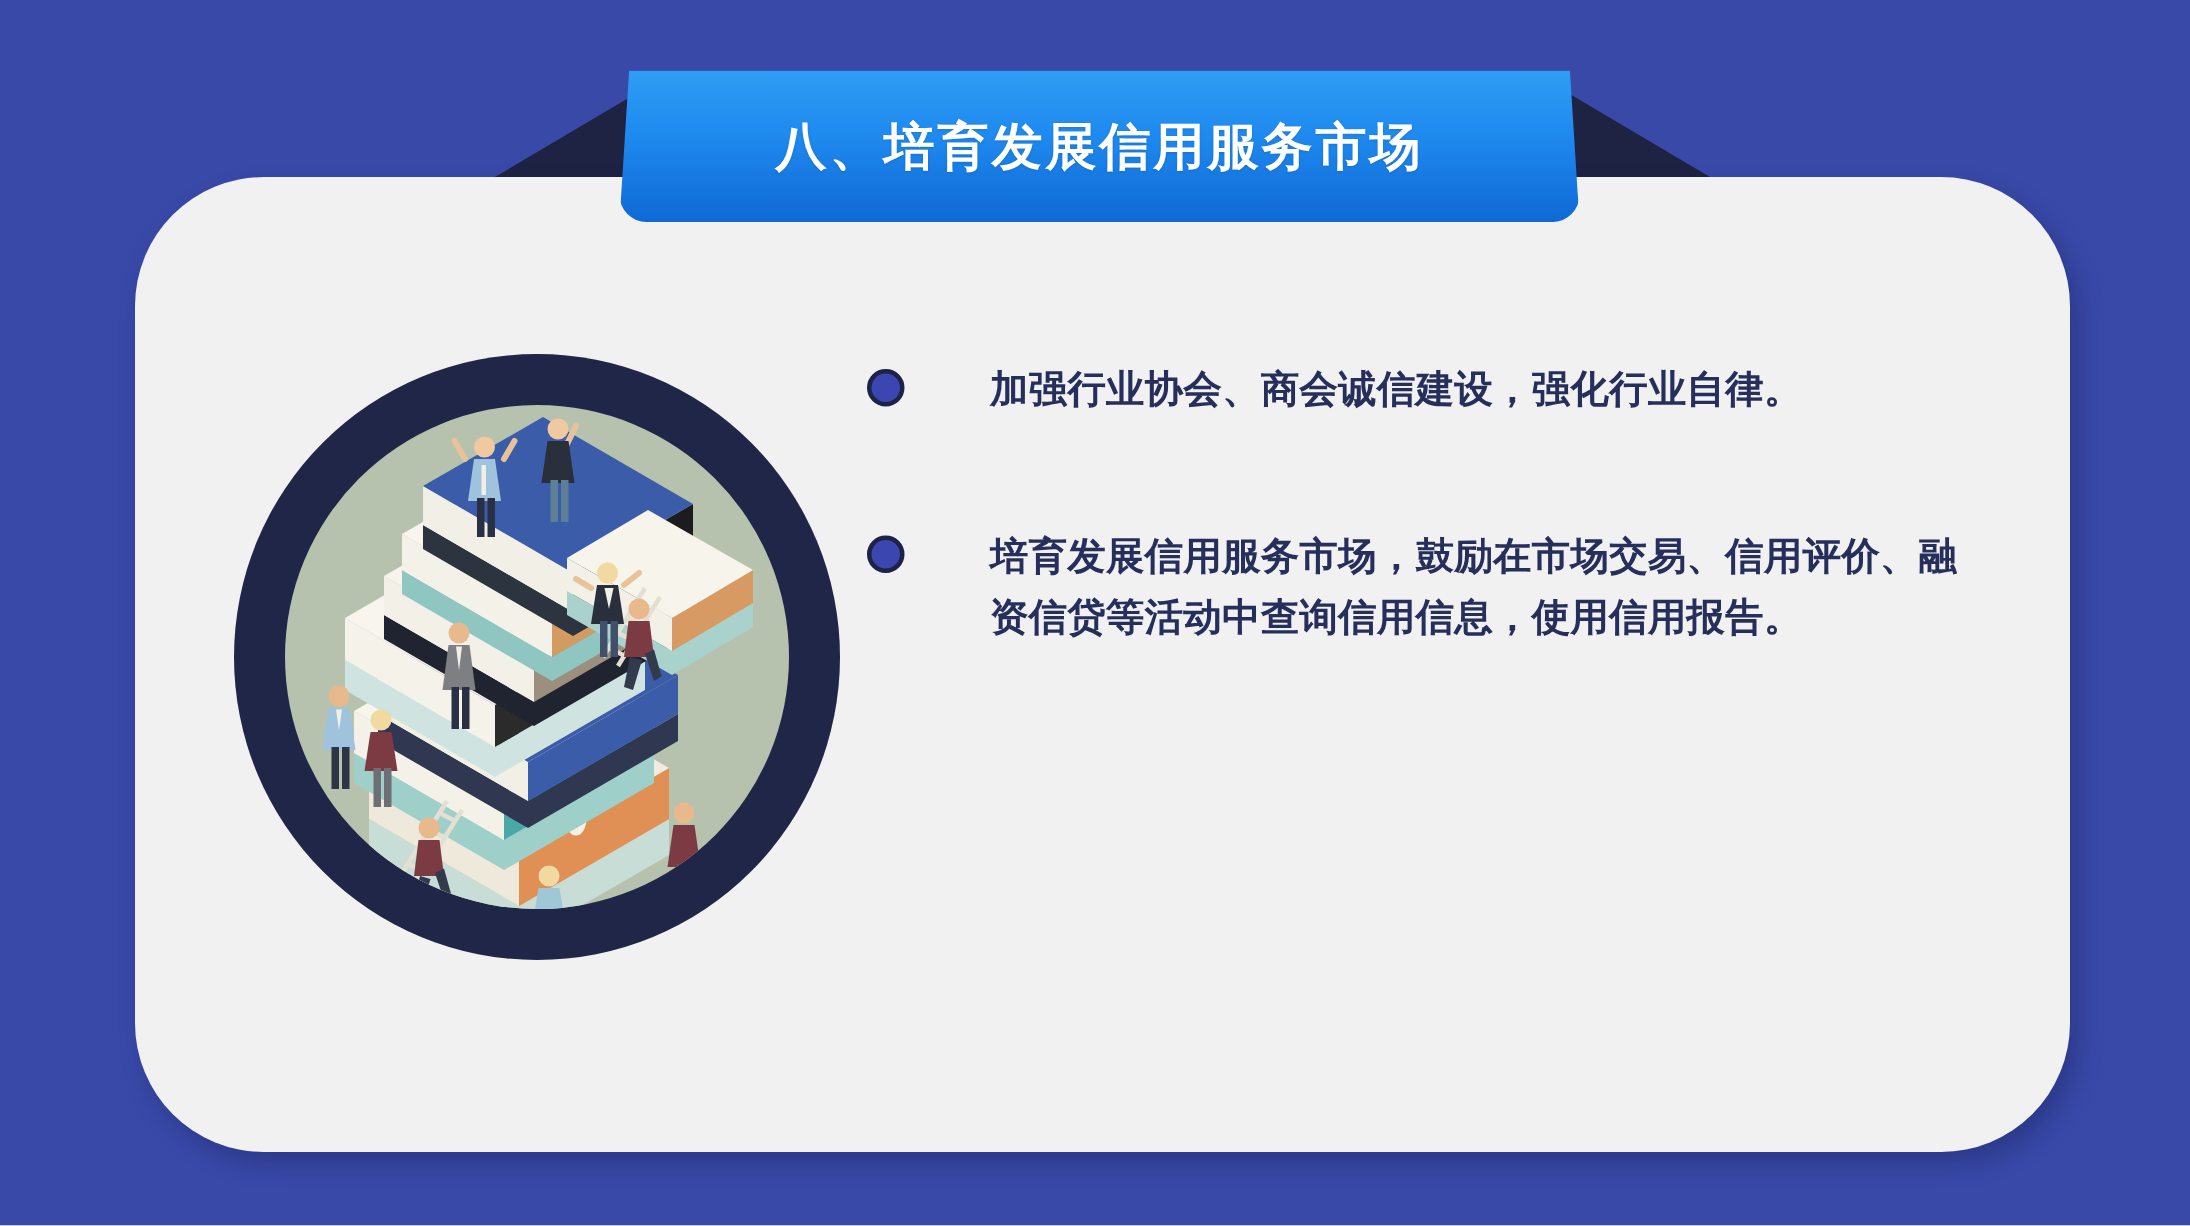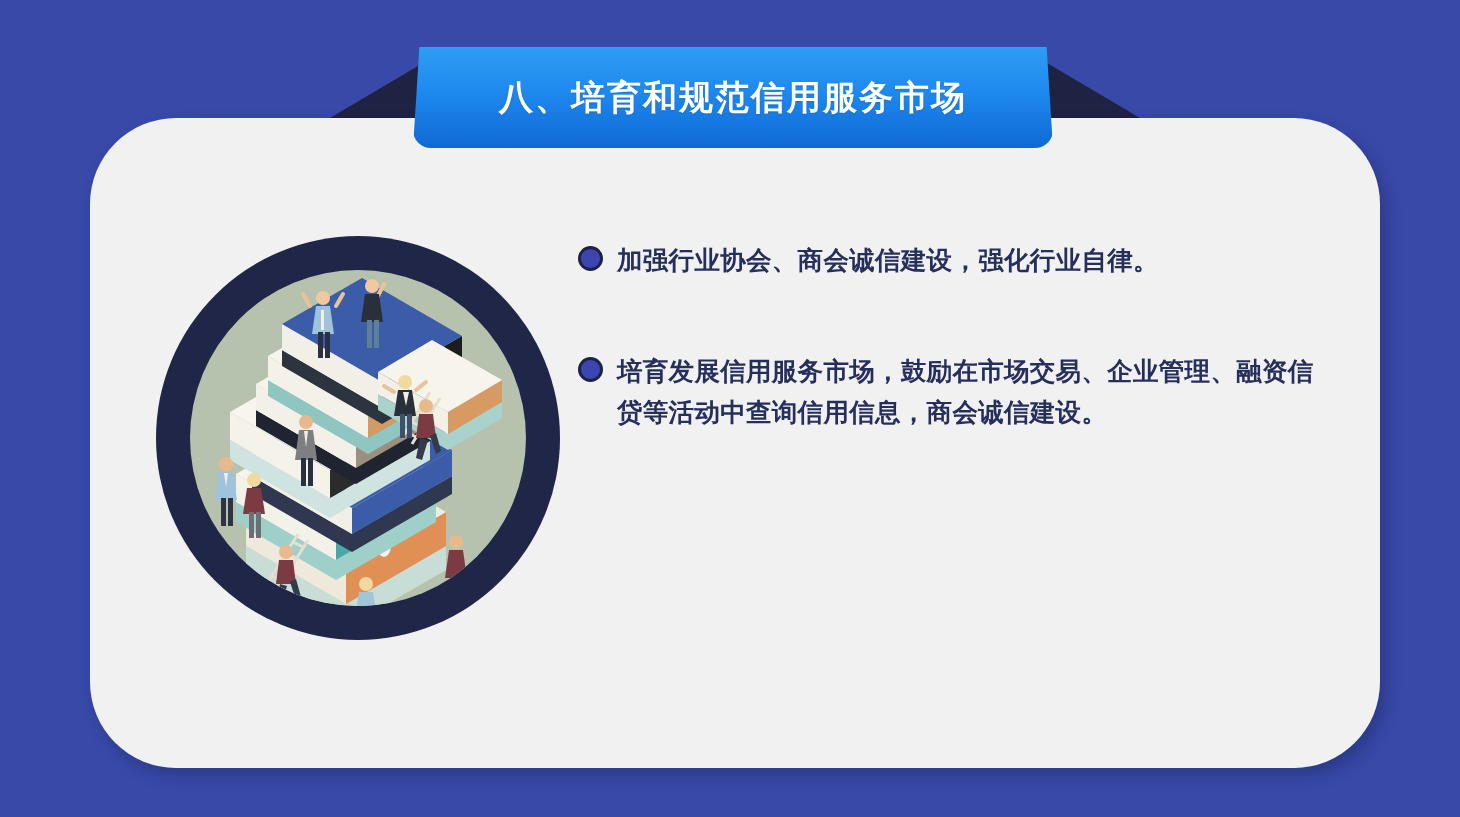--- a/index.html
+++ b/index.html
@@ -103,20 +103,21 @@
   
   .bullets {
     position: absolute;
     left: 578px;
     top: 240px;
     width: 740px;
   }
   .bullet-row {
     display: flex;
     align-items: flex-start;
+    gap: 43px;
   }
   .bullet-row.b1 { margin-bottom: 70px; }
   .bullet-row.b2 { margin-bottom: 38px; }
 
   .bullet-dot {
     flex: 0 0 auto;
     width: 25px;
     height: 25px;
     border-radius: 50%;
     background: #3b46b0;
@@ -136,21 +137,21 @@
 <body>
 
 <div id="slide">
 
   <div class="wing wing-left"></div>
   <div class="wing wing-right"></div>
 
   <div class="card"></div>
 
   <div class="banner">
-    <span class="banner-title">八、培育和规范信用服务市场</span>
+    <span class="banner-title">八、培育发展信用服务市场</span>
   </div>
 
   <div class="illus-wrap">
     <div class="illus-ring"></div>
     <div class="illus-inner">
       <svg width="336" height="336" viewBox="0 0 336 336">
         <defs>
           <g id="person-generic"></g>
         </defs>
 
@@ -295,19 +296,19 @@
 
   <div class="bullets">
 
     <div class="bullet-row b1">
       <span class="bullet-dot"></span>
       <span class="bullet-text">加强行业协会、商会诚信建设，强化行业自律。</span>
     </div>
 
     <div class="bullet-row b2">
       <span class="bullet-dot"></span>
-      <span class="bullet-text">培育发展信用服务市场，鼓励在市场交易、企业管理、融资信贷等活动中查询信用信息，商会诚信建设。</span>
+      <span class="bullet-text">培育发展信用服务市场，鼓励在市场交易、信用评价、融资信贷等活动中查询信用信息，使用信用报告。</span>
     </div>
 
 
   </div>
 
 </div>
 
 </body></html>

